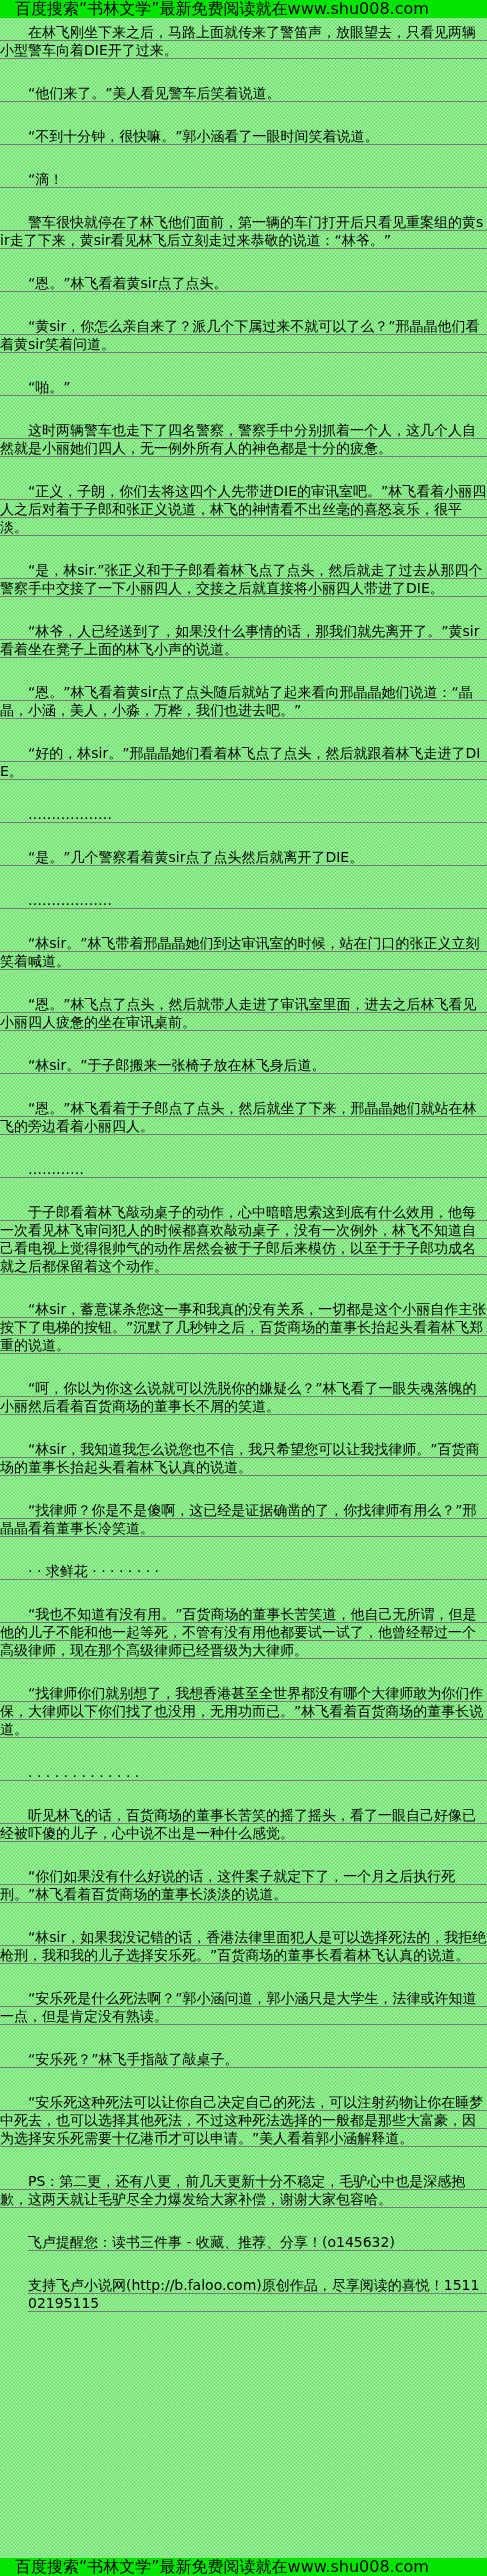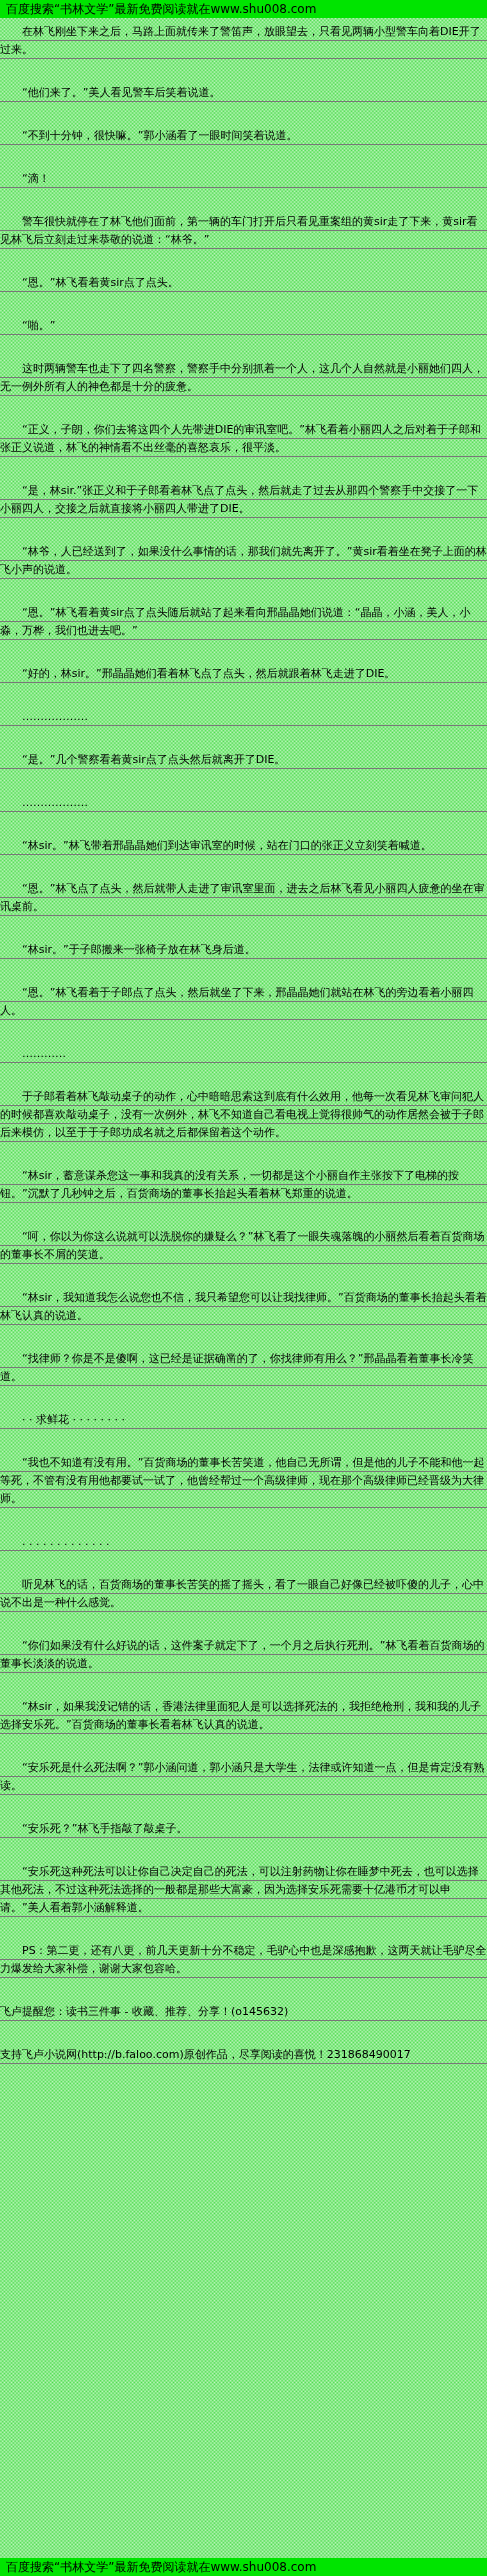--- a/index.html
+++ b/index.html
@@ -12,63 +12,64 @@
     background-color:#7ddc7d;
     background-image:repeating-conic-gradient(#45d945 0% 25%, #c9f9c9 0% 50%);
     background-size:1.4px 1.4px;
   }
   .promo-bar{
     position:relative;
     width:100%;
     height:18px;
     background:#00e400;
     color:#000;
-    font-size:12px;
+    font-size:16px;
     line-height:18px;
     white-space:nowrap;
-    padding-left:6px;
+    padding-left:15px;
     box-sizing:border-box;
     letter-spacing:0;
   }
   .promo-bar.bottom{
     position:absolute;
     left:0;
     bottom:0;
   }
   .content{
     padding:0;
   }
   .para{
     margin:25px 0;
     color:#000;
-    font-size:11px;
+    font-size:14px;
     line-height:18px;
     text-indent:2em;
     word-break:break-all;
     background-image:repeating-linear-gradient(to bottom, transparent 0px, transparent 17.4px, #787878 17.4px, #787878 18px);
   }
   .para:first-child{margin-top:4.9px;}
-  .para.noindent{text-indent:0;}
+  .para.noindent{text-indent:0;margin-left:28px;}
 </style>
 </head>
 <body>
 
 <div id="screen">
 
   <div class="promo-bar top">
     <span>百度搜索“书林文学”最新免费阅读就在www.shu008.com</span>
   </div>
 
   <div class="content">
       <div class="para">在林飞刚坐下来之后，马路上面就传来了警笛声，放眼望去，只看见两辆小型警车向着DIE开了过来。</div>
       <div class="para">“他们来了。”美人看见警车后笑着说道。</div>
       <div class="para">“不到十分钟，很快嘛。”郭小涵看了一眼时间笑着说道。</div>
       <div class="para">“滴！</div>
       <div class="para">警车很快就停在了林飞他们面前，第一辆的车门打开后只看见重案组的黄sir走了下来，黄sir看见林飞后立刻走过来恭敬的说道：“林爷。”</div>
       <div class="para">“恩。”林飞看着黄sir点了点头。</div>
+      <div class="para">“黄sir，你怎么亲自来了？派几个下属过来不就可以了么？”邢晶晶他们看着黄sir笑着问道。</div>
       <div class="para">“啪。”</div>
       <div class="para">这时两辆警车也走下了四名警察，警察手中分别抓着一个人，这几个人自然就是小丽她们四人，无一例外所有人的神色都是十分的疲惫。</div>
       <div class="para">“正义，子朗，你们去将这四个人先带进DIE的审讯室吧。”林飞看着小丽四人之后对着于子郎和张正义说道，林飞的神情看不出丝毫的喜怒哀乐，很平淡。</div>
       <div class="para">“是，林sir.”张正义和于子郎看着林飞点了点头，然后就走了过去从那四个警察手中交接了一下小丽四人，交接之后就直接将小丽四人带进了DIE。</div>
       <div class="para">“林爷，人已经送到了，如果没什么事情的话，那我们就先离开了。”黄sir看着坐在凳子上面的林飞小声的说道。</div>
       <div class="para">“恩。”林飞看着黄sir点了点头随后就站了起来看向邢晶晶她们说道：“晶晶，小涵，美人，小淼，万桦，我们也进去吧。”</div>
       <div class="para">“好的，林sir。”邢晶晶她们看着林飞点了点头，然后就跟着林飞走进了DIE。</div>
       <div class="para">………………</div>
       <div class="para">“是。”几个警察看着黄sir点了点头然后就离开了DIE。</div>
       <div class="para">………………</div>
@@ -77,30 +78,31 @@
       <div class="para">“林sir。”于子郎搬来一张椅子放在林飞身后道。</div>
       <div class="para">“恩。”林飞看着于子郎点了点头，然后就坐了下来，邢晶晶她们就站在林飞的旁边看着小丽四人。</div>
       <div class="para">…………</div>
       <div class="para">于子郎看着林飞敲动桌子的动作，心中暗暗思索这到底有什么效用，他每一次看见林飞审问犯人的时候都喜欢敲动桌子，没有一次例外，林飞不知道自己看电视上觉得很帅气的动作居然会被于子郎后来模仿，以至于于子郎功成名就之后都保留着这个动作。</div>
       <div class="para">“林sir，蓄意谋杀您这一事和我真的没有关系，一切都是这个小丽自作主张按下了电梯的按钮。”沉默了几秒钟之后，百货商场的董事长抬起头看着林飞郑重的说道。</div>
       <div class="para">“呵，你以为你这么说就可以洗脱你的嫌疑么？”林飞看了一眼失魂落魄的小丽然后看着百货商场的董事长不屑的笑道。</div>
       <div class="para">“林sir，我知道我怎么说您也不信，我只希望您可以让我找律师。”百货商场的董事长抬起头看着林飞认真的说道。</div>
       <div class="para">“找律师？你是不是傻啊，这已经是证据确凿的了，你找律师有用么？”邢晶晶看着董事长冷笑道。</div>
       <div class="para">· · 求鲜花  · · · · · · · ·</div>
       <div class="para">“我也不知道有没有用。”百货商场的董事长苦笑道，他自己无所谓，但是他的儿子不能和他一起等死，不管有没有用他都要试一试了，他曾经帮过一个高级律师，现在那个高级律师已经晋级为大律师。</div>
+      <div class="para">“找律师你们就别想了，我想香港甚至全世界都没有哪个大律师敢为你们作保，大律师以下你们找了也没用，无用功而已。”林飞看着百货商场的董事长说道。</div>
       <div class="para">. . . . . . . . . .  . . .</div>
       <div class="para">听见林飞的话，百货商场的董事长苦笑的摇了摇头，看了一眼自己好像已经被吓傻的儿子，心中说不出是一种什么感觉。</div>
       <div class="para">“你们如果没有什么好说的话，这件案子就定下了，一个月之后执行死刑。”林飞看着百货商场的董事长淡淡的说道。</div>
       <div class="para">“林sir，如果我没记错的话，香港法律里面犯人是可以选择死法的，我拒绝枪刑，我和我的儿子选择安乐死。”百货商场的董事长看着林飞认真的说道。</div>
       <div class="para">“安乐死是什么死法啊？”郭小涵问道，郭小涵只是大学生，法律或许知道一点，但是肯定没有熟读。</div>
       <div class="para">“安乐死？”林飞手指敲了敲桌子。</div>
       <div class="para">“安乐死这种死法可以让你自己决定自己的死法，可以注射药物让你在睡梦中死去，也可以选择其他死法，不过这种死法选择的一般都是那些大富豪，因为选择安乐死需要十亿港币才可以申请。”美人看着郭小涵解释道。</div>
       <div class="para">PS：第二更，还有八更，前几天更新十分不稳定，毛驴心中也是深感抱歉，这两天就让毛驴尽全力爆发给大家补偿，谢谢大家包容哈。</div>
       <div class="para noindent">飞卢提醒您：读书三件事 - 收藏、推荐、分享！(o145632)</div>
-      <div class="para noindent">支持飞卢小说网(http://b.faloo.com)原创作品，尽享阅读的喜悦！231868490017</div>
+      <div class="para noindent">支持飞卢小说网(http://b.faloo.com)原创作品，尽享阅读的喜悦！151102195115</div>
     </div>
 
   <div class="promo-bar bottom">
     <span>百度搜索“书林文学”最新免费阅读就在www.shu008.com</span>
   </div>
 
 </div>
 
 
 </body></html>

